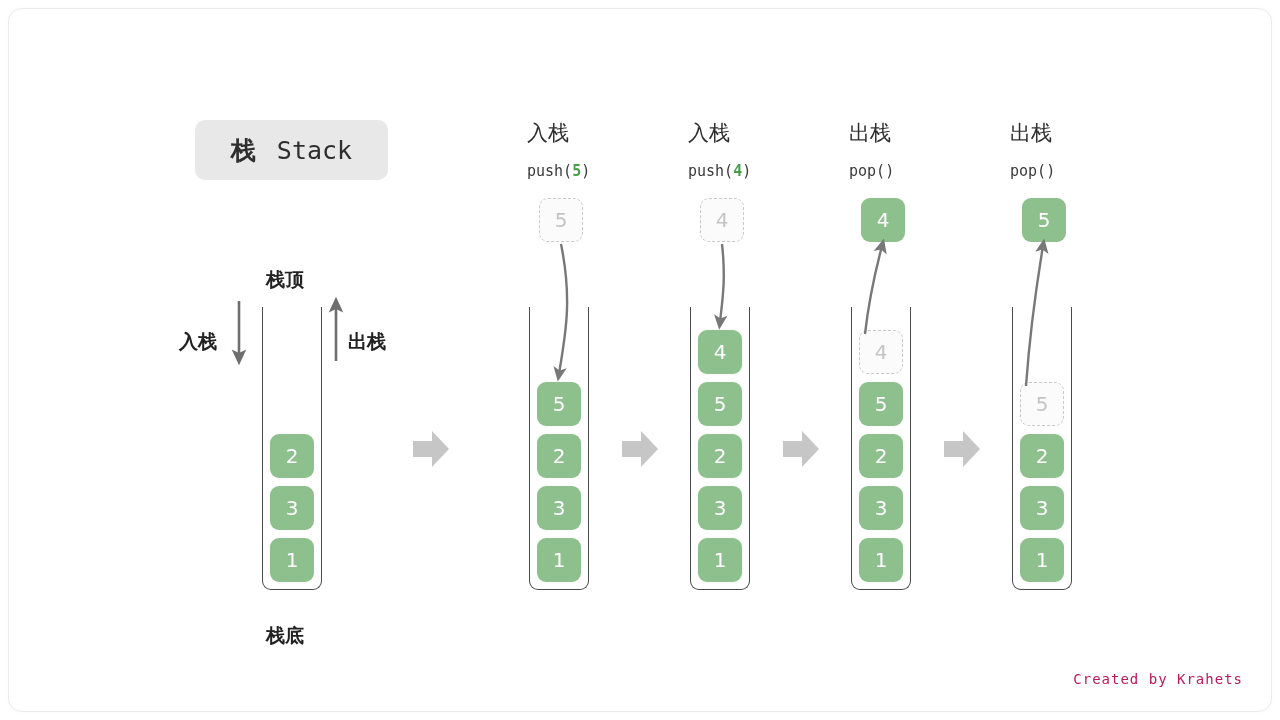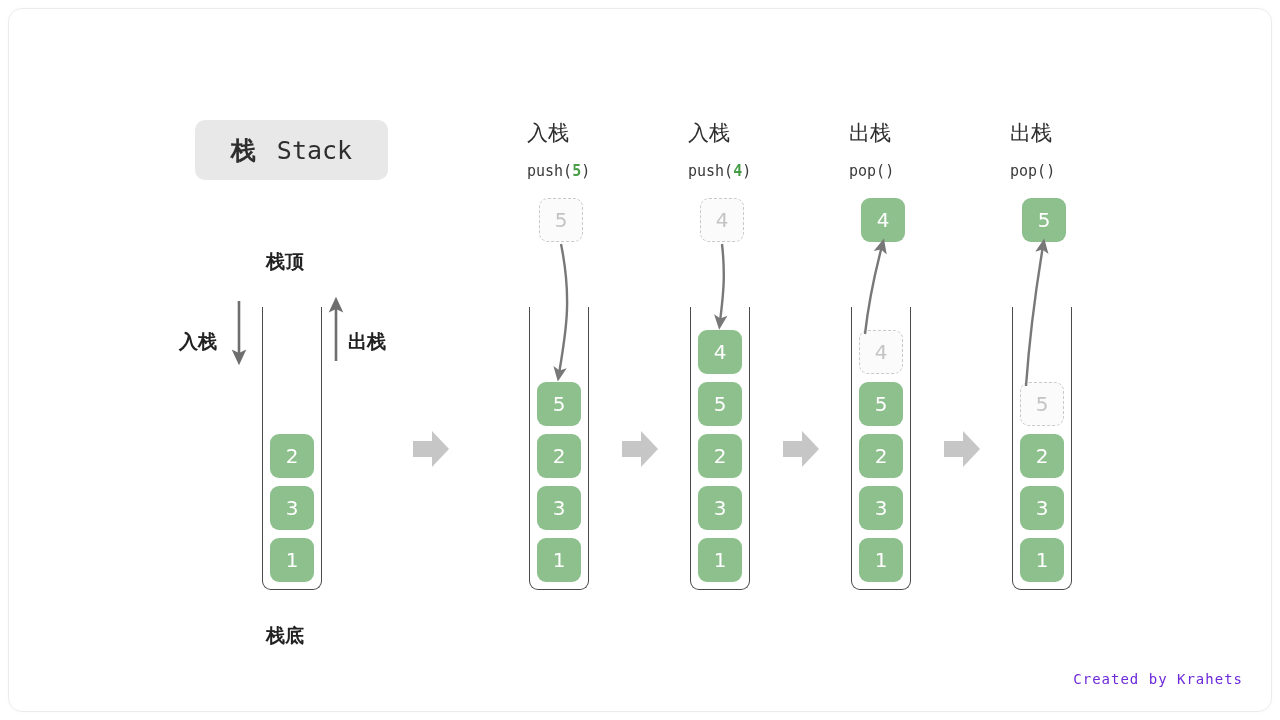--- a/index.html
+++ b/index.html
@@ -108,21 +108,21 @@
     color: #222222;
     white-space: nowrap;
   }
 
   
   #footer {
     right: 28px;
     bottom: 24px;
     font-family: "DejaVu Sans Mono", "Liberation Mono", monospace;
     font-size: 14px;
-    color: #6d28d9;
+    color: #be185d;
     letter-spacing: 1px;
   }
 
   svg.overlay {
     position: absolute;
     left: 0;
     top: 0;
     width: 1264px;
     height: 704px;
     pointer-events: none;
@@ -131,21 +131,21 @@
 </head>
 <body>
 
 <div id="card">
 
   <div id="title-pill" class="abs">
     <span>栈</span>
     <span class="mono">Stack</span>
   </div>
 
-  <div class="abs label-cn" style="left:257px; top:240px;">栈顶</div>
+  <div class="abs label-cn" style="left:257px; top:258px;">栈顶</div>
 
   <div class="abs label-cn" style="left:170px; top:320px;">入栈</div>
 
   <div class="abs label-cn" style="left:339px; top:320px;">出栈</div>
 
   <div class="abs stack-frame" style="left:253px; top:298px; height:283px;"></div>
 
   <div class="abs" id="base-cells" style="left:261px; top:425px;">
       <div class="cell filled abs" style="position: absolute; left: 0px; top: 0px;">2</div>
       <div class="cell filled abs" style="position: absolute; left: 0px; top: 52px;">3</div>

